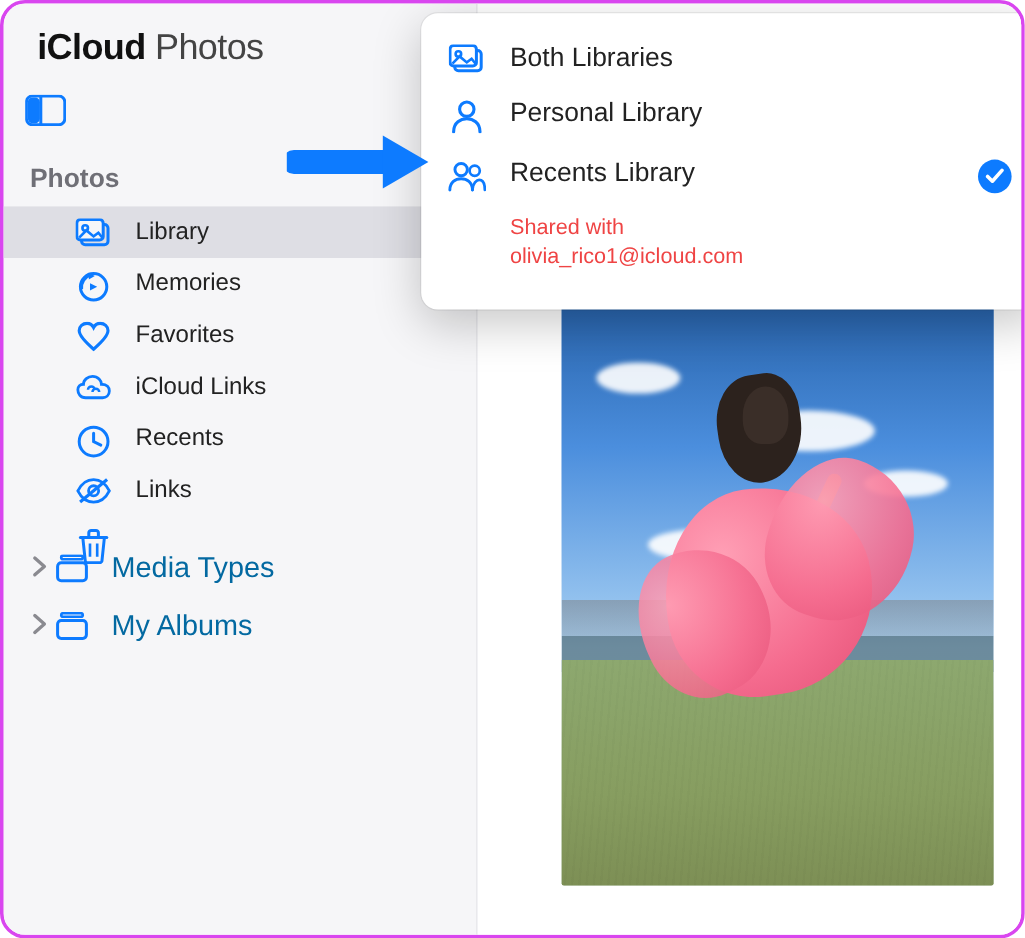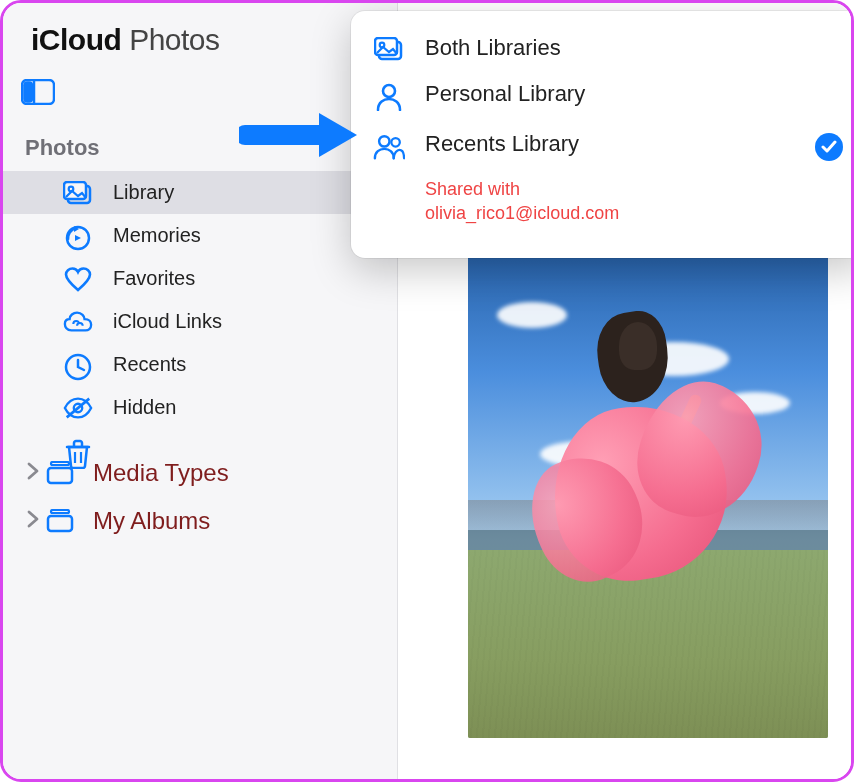--- a/index.html
+++ b/index.html
@@ -13,21 +13,21 @@
   .brand-text .thin { font-weight: 400; color: #444; }
   .toolbar-row { padding: 4px 18px 16px 18px; }
   .toolbar-icon { color: #0d7bff; }
   .section-label { font-size: 22px; font-weight: 600; color: #6f6f76; padding: 10px 22px 10px 22px; }
   .side-item { display: flex; align-items: flex-start; gap: 18px; padding: 10px 22px 10px 60px; font-size: 20px; color: #222; position: relative; cursor: pointer; }
   .side-item.selected { background: #dedee4; border-radius: 0; }
   .side-item .icon-slot { position: absolute; left: 60px; width: 30px; display: flex; justify-content: center; }
   .side-item .label { padding-left: 50px; }
   .side-item svg { stroke: #0d7bff; fill: none; }
   .chev { position: absolute; left: 24px; color: #8a8a90; font-size: 18px; }
-  .albums-item { display: flex; align-items: center; padding: 10px 22px 10px 24px; font-size: 24px; color: #7f1d1d; cursor: pointer; position: relative; gap: 18px; }
+  .albums-item { display: flex; align-items: center; padding: 10px 22px 10px 24px; font-size: 24px; color: #0369a1; cursor: pointer; position: relative; gap: 18px; }
   .albums-item .aicon { margin-left: 18px; width: 30px; display:flex; justify-content:center; }
   
   .main { flex: 1; position: relative; background: #fff; }
   .main .topline { position: absolute; top: 100px; left: 0; right: 0; height: 3px; background: #0d7bff; }
   .photo { position: absolute; top: 240px; left: 70px; width: 360px; height: 495px; overflow: hidden; border-radius: 2px; background: linear-gradient(to bottom, #2a6bb9 0%, #3a7fd0 18%, #4b8edd 30%, #7fb4e8 42%, #a8ccee 52%, #c8dff3 60%, #b7c9b4 70%, #9cb28a 78%, #8ba374 100%); }
   .photo .sky1 { position:absolute; top:0; left:0; right:0; height:58%; background: linear-gradient(to bottom,#2560a8,#4b8edd 45%,#a3cdf2); }
   .photo .mtn { position:absolute; top:52%; left:0; right:0; height:10%; background: linear-gradient(to bottom, rgba(120,110,100,0.4), rgba(120,110,100,0.1)); }
   .photo .grass { position:absolute; bottom:0; left:0; right:0; height:38%; background: linear-gradient(to bottom,#8da86f,#879d60 60%,#7d8f55); }
   .photo .grass::after { content:""; position:absolute; inset:0; background: repeating-linear-gradient(95deg, rgba(0,0,0,0.05) 0 2px, transparent 2px 6px); opacity:.4; }
   .photo .river { position:absolute; top:58%; left:0; right:0; height:6%; background:#4a6f83; opacity:.7; }
@@ -135,21 +135,21 @@
     </div>
 
     <div class="side-item">
       <span class="icon-slot">
         <svg width="32" height="24" viewBox="0 0 32 24">
             <path d="M2 12 C6 4 12 2 16 2 C20 2 26 4 30 12 C26 20 20 22 16 22 C12 22 6 20 2 12 Z" stroke-width="2.5"></path>
             <circle cx="16" cy="12" r="4.5" stroke-width="2.5"></circle>
             <line x1="4" y1="22" x2="28" y2="2" stroke-width="2.8" stroke="#0d7bff"></line>
           </svg>
       </span>
-      <span class="label">Hidden</span>
+      <span class="label">Links</span>
     </div>
 
     <div class="side-item">
       <span class="icon-slot">
         <svg width="26" height="30" viewBox="0 0 26 30">
             <path d="M4 8 L22 8 L20 27 C20 28 19 29 18 29 L8 29 C7 29 6 28 6 27 Z" stroke-width="2.5"></path>
             <path d="M2 8 L24 8" stroke-width="2.5" stroke-linecap="round"></path>
             <path d="M9 8 L9 4 C9 3 10 2 11 2 L15 2 C16 2 17 3 17 4 L17 8" stroke-width="2.5"></path>
             <line x1="10" y1="13" x2="10" y2="24" stroke-width="2.2"></line>
             <line x1="16" y1="13" x2="16" y2="24" stroke-width="2.2"></line>

